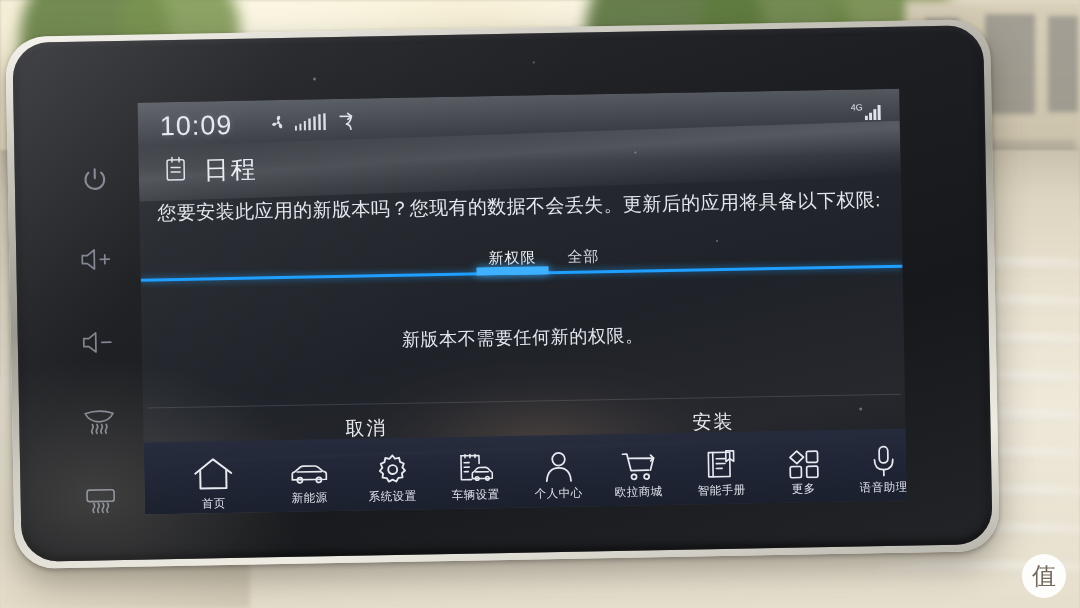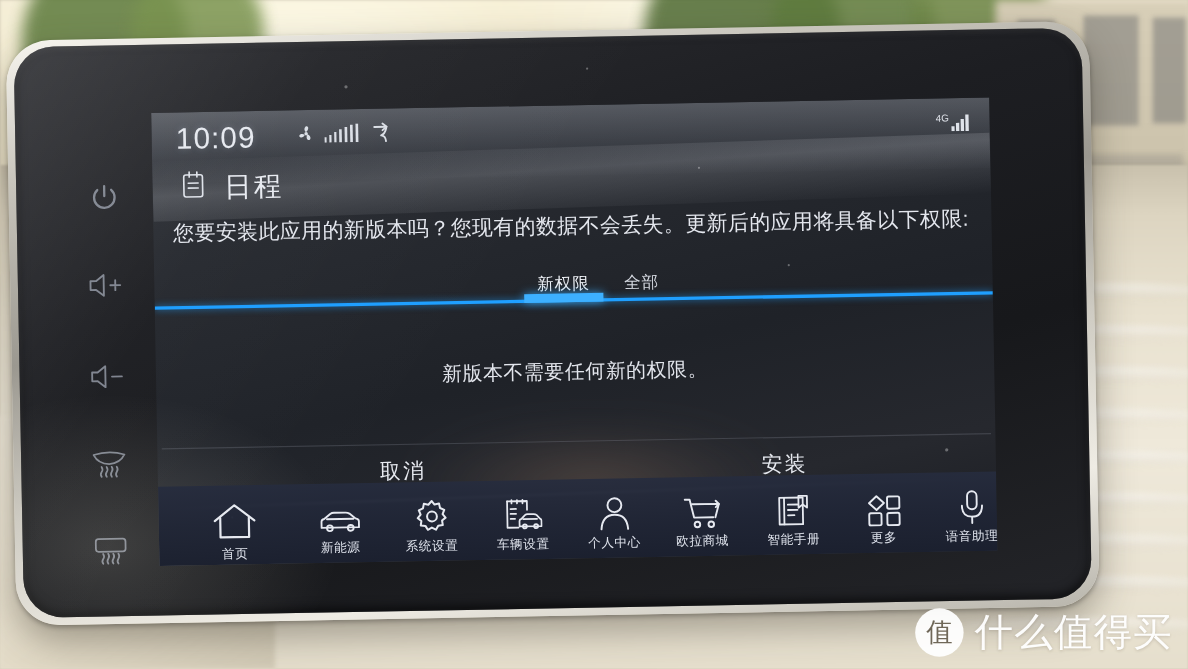--- a/index.html
+++ b/index.html
@@ -603,16 +603,15 @@
       <div class="dust" style="left:700px; top:210px; width:2px; height:2px;"></div>
       <div class="dust" style="left:840px; top:380px; width:3px; height:3px;"></div>
       <div class="dust" style="left:190px; top:430px; width:2px; height:2px;"></div>
       <div class="dust" style="left:620px; top:120px; width:2px; height:2px;"></div>
       <div class="dust" style="left:380px; top:470px; width:2px; height:2px;"></div>
     </div>
   </div>
 
   <div id="watermark">
     <div id="wm-logo">值</div>
-    <div id="wm-text">什么值得买</div>
   </div>
 
 </div>
 
 </body></html>

